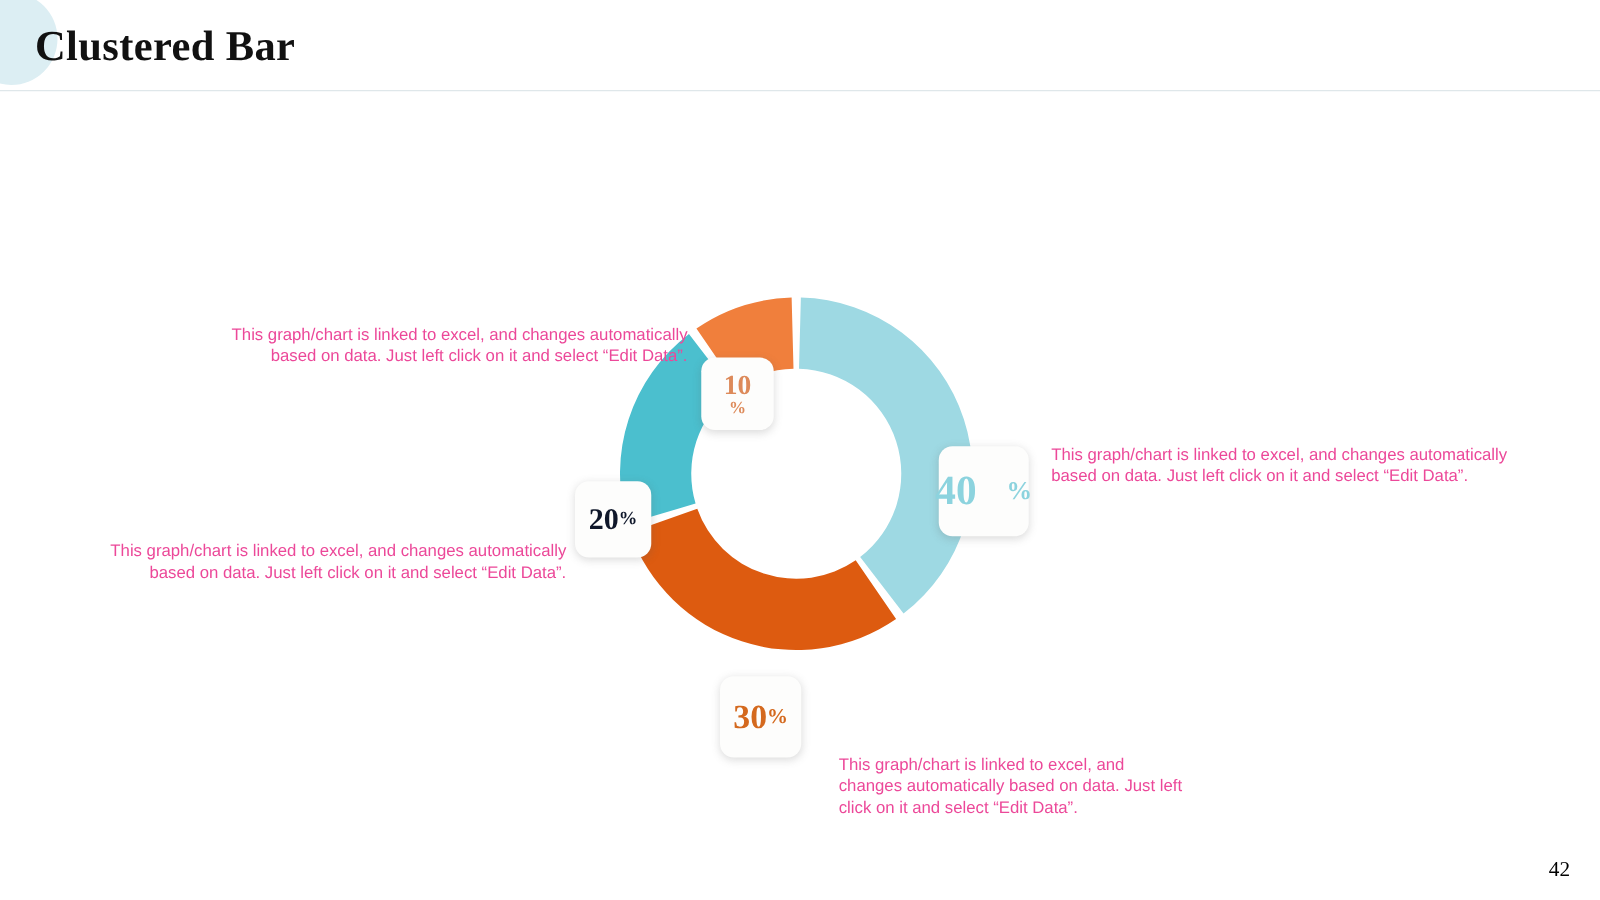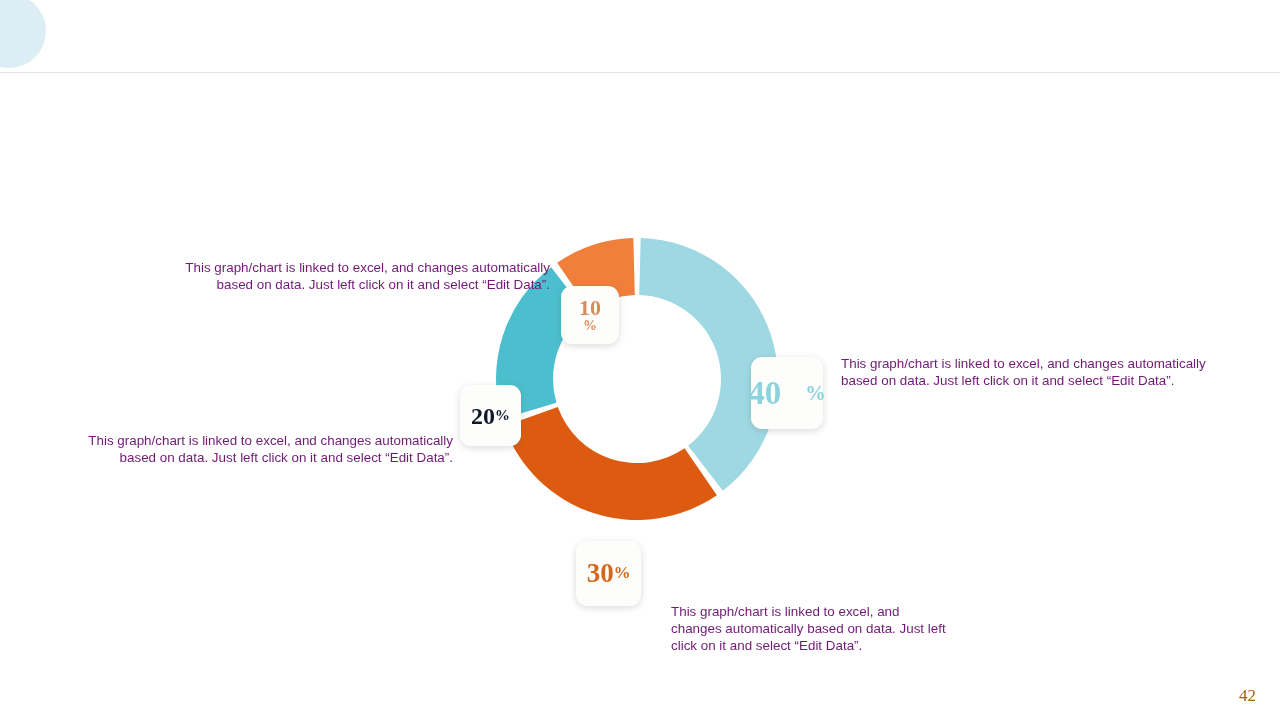--- a/index.html
+++ b/index.html
@@ -109,44 +109,45 @@
     left: 561px; top: 212px;
     width: 58px; height: 58px;
     font-size: 22px;
     color: #dd8a5a;
     flex-direction: column;
   }
 
   
   .note {
     position: absolute;
-    color: #701a75;
+    color: #ec4899;
     font-size: 13.4px;
     line-height: 17px;
   }
   #note-top    { left: 168px; top: 185px; width: 382px; text-align: right; }
   #note-right  { left: 841px; top: 281px; width: 381px; text-align: left; }
   #note-left   { left:  72px; top: 358px; width: 381px; text-align: right; }
   #note-bottom { left: 671px; top: 529px; width: 278px; text-align: left; }
 
   
   #page-number {
     position: absolute;
     right: 24px;
     bottom: 14px;
     font-family: "Liberation Serif", serif;
     font-size: 17px;
-    color: #a16207;
+    color: #000000;
   }
 </style>
 </head>
 <body>
 
 <div id="slide-header">
   <div id="header-deco-circle"></div>
+  <div id="slide-title">Clustered Bar</div>
   <div id="header-rule"></div>
 </div>
 
 <div id="chart-stage">
 
   <div id="donut-chart">
     <svg id="donut-svg" width="290" height="290" viewBox="0 0 290 290">
         <path d="M 148.6909497114101 4.048317178446439 A 141 141 0 0 1 230.83536149022962 256.86282098106415 L 196.13596003673254 211.64168058446376 A 84 84 0 0 0 147.19886365786135 61.02878470205319 Z" fill="#9ed9e3"></path>
         <path d="M 224.86327940640143 261.2017925957042 A 141 141 0 0 1 12.087549756002858 192.06676715196173 L 65.81811474825702 173.03977617563677 A 84 84 0 0 0 192.57812390168596 214.22659984424934 Z" fill="#dd5b10"></path>
         <path d="M 9.806417383584773 185.0461636032531 A 141 141 0 0 1 59.164638509770356 33.13717901893587 L 93.86403996326744 78.35831941553627 A 84 84 0 0 0 64.45914227107178 168.8572889551295 Z" fill="#4bbfce"></path>

